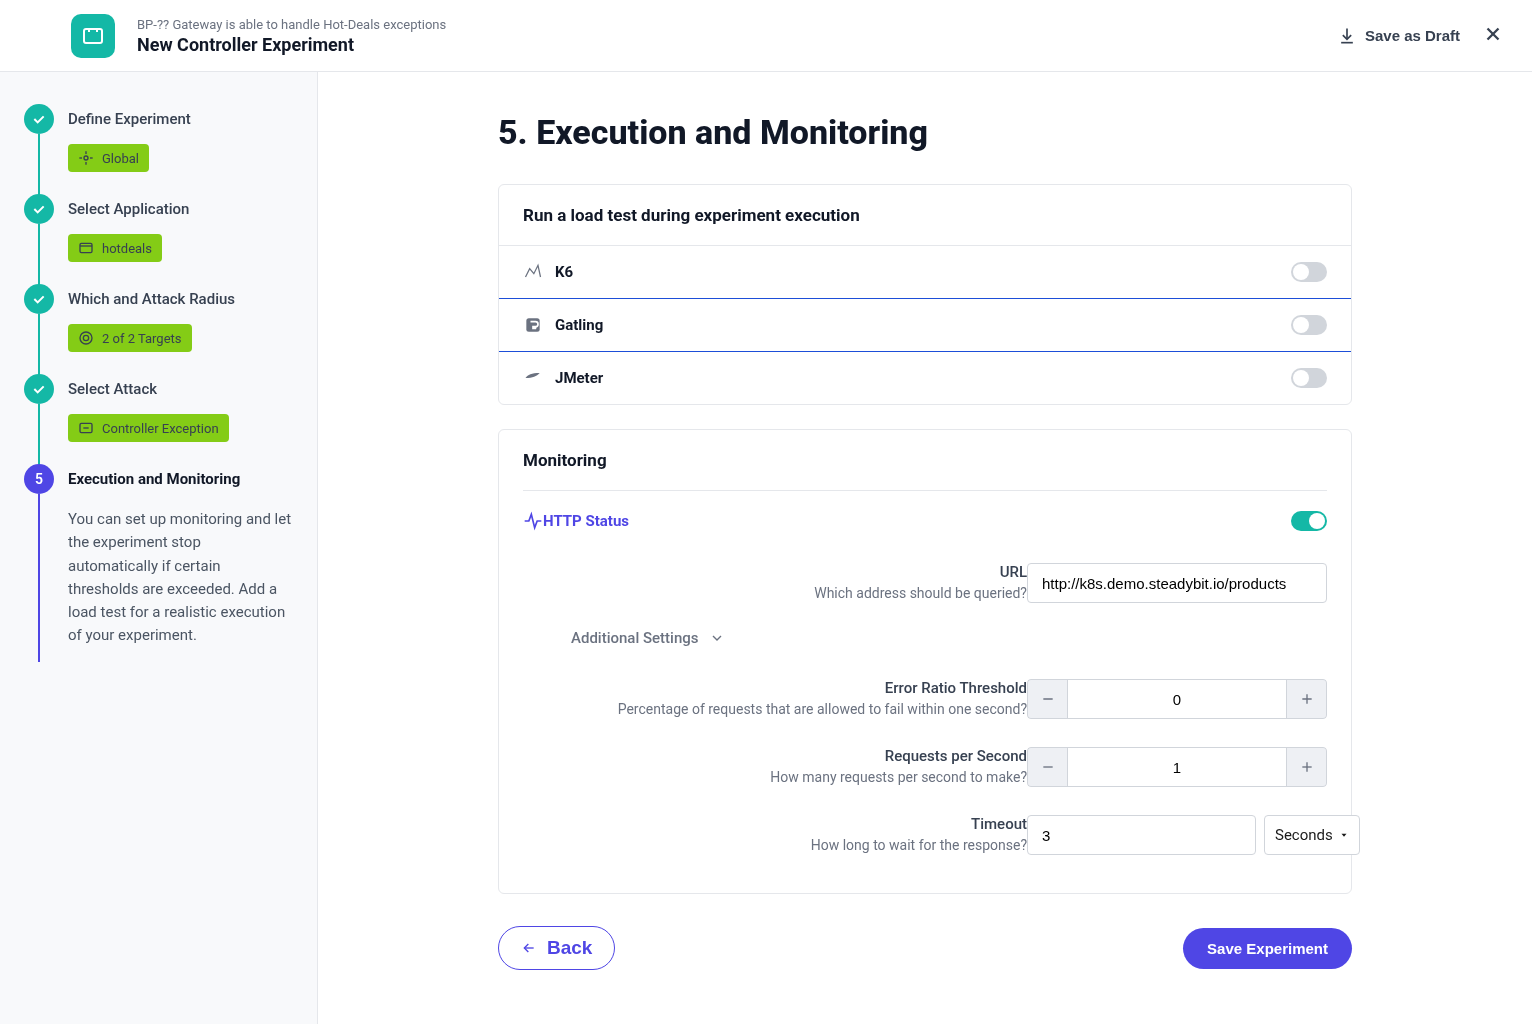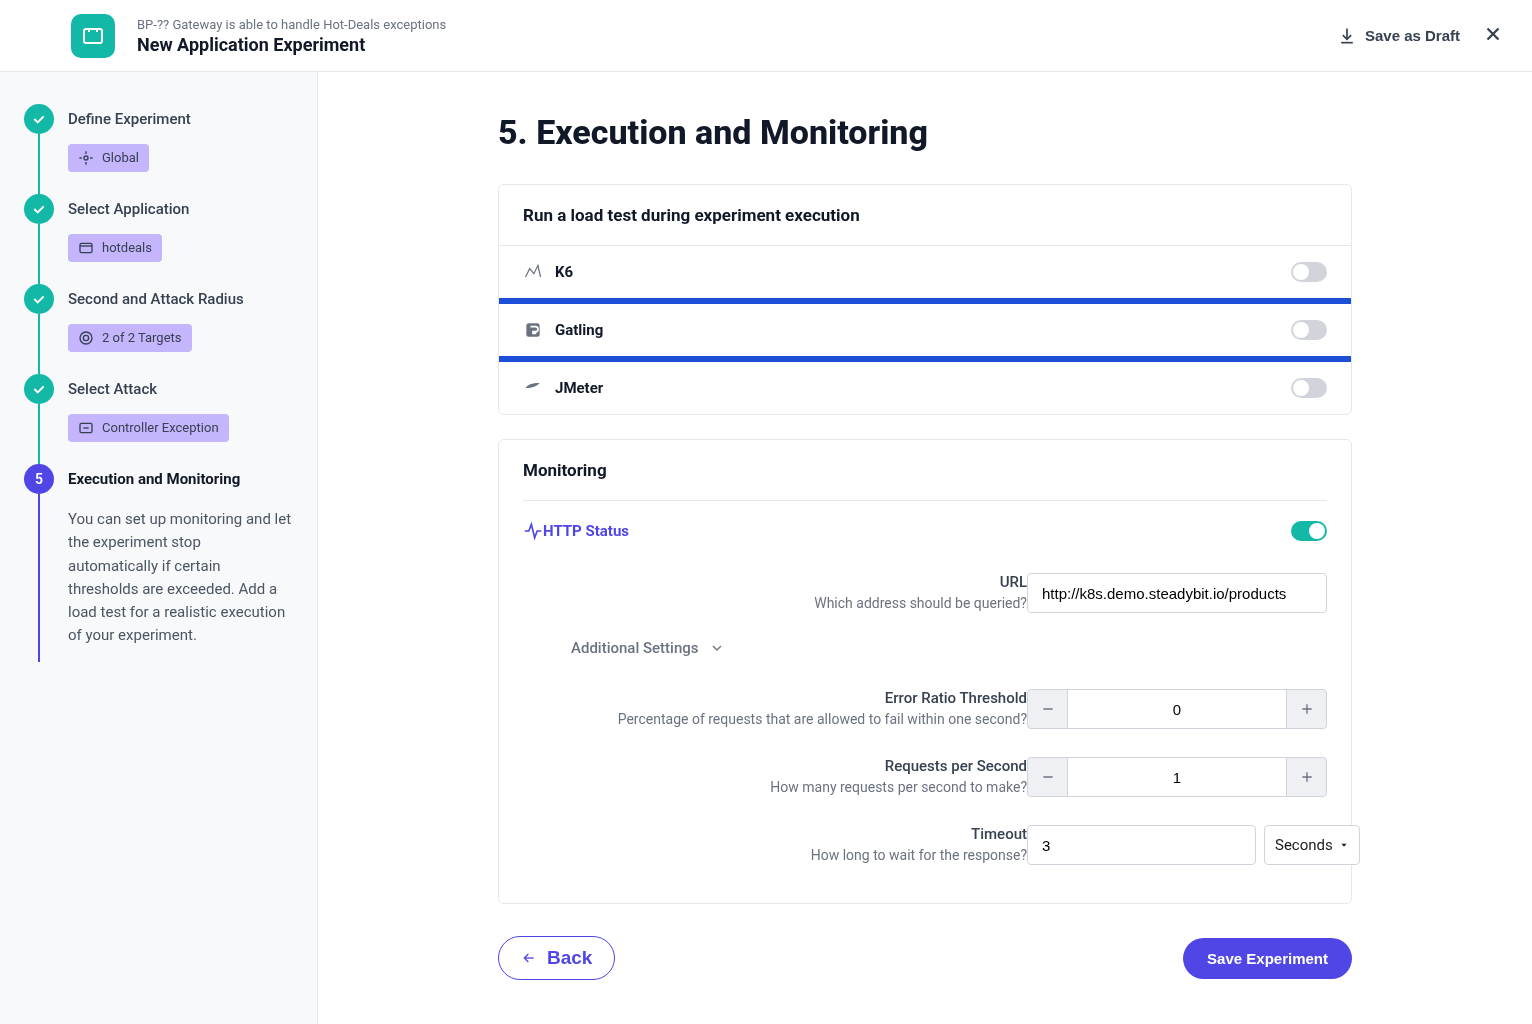--- a/index.html
+++ b/index.html
@@ -74,22 +74,22 @@
     .step-label.current { font-weight: 700; color: #111827; }
     .step-line {
       position: absolute;
       left: 14px; top: 30px;
       width: 2px; bottom: -2px;
       background: #14b8a6;
       z-index: 1;
     }
     .step-line.current-line { background: #4f46e5; }
     .step-chip {
-      display: inline-flex; gap: 8px;
-      background: #c4b5fd;
+      display: inline-flex; align-items: center; gap: 8px;
+      background: #84cc16;
       border-radius: 4px;
       padding: 6px 10px;
       font-size: 13px;
       color: #374151;
       margin: 10px 0 10px 44px;
     }
     .step-desc {
       font-size: 15px; color: #4b5563; line-height: 1.55;
       margin: 14px 0 0 44px;
     }
@@ -103,21 +103,21 @@
     }
     .panel-header {
       padding: 20px 24px;
       font-size: 17px; font-weight: 700; color: #111827;
       border-bottom: 1px solid #e5e7eb;
     }
     .panel-header.no-border { border-bottom: none; }
     .panel-row {
       display: flex; align-items: center; justify-content: space-between;
       padding: 16px 24px;
-      border-bottom: 6px solid #1d4ed8;
+      border-bottom: 1px solid #1d4ed8;
     }
     .panel-row:last-child { border-bottom: none; }
     .panel-row-left { display: flex; align-items: center; gap: 12px; }
     .tool-name { font-weight: 700; font-size: 15px; color: #111827; }
     
     .toggle {
       width: 36px; height: 20px; border-radius: 999px;
       background: #d1d5db; position: relative; cursor: pointer;
       border: none;
     }
@@ -212,21 +212,21 @@
   <div class="header-left">
     <div class="app-icon">
       <svg width="24" height="24" viewBox="0 0 24 24" fill="none" stroke="#fff" stroke-width="2">
         <rect x="3" y="5" width="18" height="14" rx="2"></rect>
         <polyline points="8,4 8,8"></polyline>
           <polyline points="16,4 16,8"></polyline>
       </svg>
     </div>
     <div class="header-titles">
       <div class="breadcrumb">BP-?? Gateway is able to handle Hot-Deals exceptions</div>
-      <div class="page-title-header">New Application Experiment</div>
+      <div class="page-title-header">New Controller Experiment</div>
     </div>
   </div>
   <div class="header-right">
     <button class="save-draft-btn">
       <svg class="icon-md" viewBox="0 0 24 24" fill="none" stroke="currentColor" stroke-width="2">
         <path d="M12 3v12"></path>
           <polyline points="7,11 12,16 17,11"></polyline>
           <line x1="5" y1="20" x2="19" y2="20"></line>
       </svg>
       <span>Save as Draft</span>
@@ -287,21 +287,21 @@
       </div>
 
       <div class="step">
         <div class="step-line"></div>
         <div class="step-row">
           <div class="step-circle done">
             <svg width="16" height="16" viewBox="0 0 24 24" fill="none" stroke="#fff" stroke-width="3">
                 <polyline points="5,12 10,17 19,8"></polyline>
               </svg>
           </div>
-          <div class="step-label">Second and Attack Radius</div>
+          <div class="step-label">Which and Attack Radius</div>
         </div>
         <div class="step-chip">
           <svg class="icon-sm" viewBox="0 0 24 24" fill="none" stroke="currentColor" stroke-width="2">
               <circle cx="12" cy="12" r="9"></circle>
               <circle cx="12" cy="12" r="4"></circle>
             </svg>
           <span>2 of 2 Targets</span>
         </div>
       </div>
 

